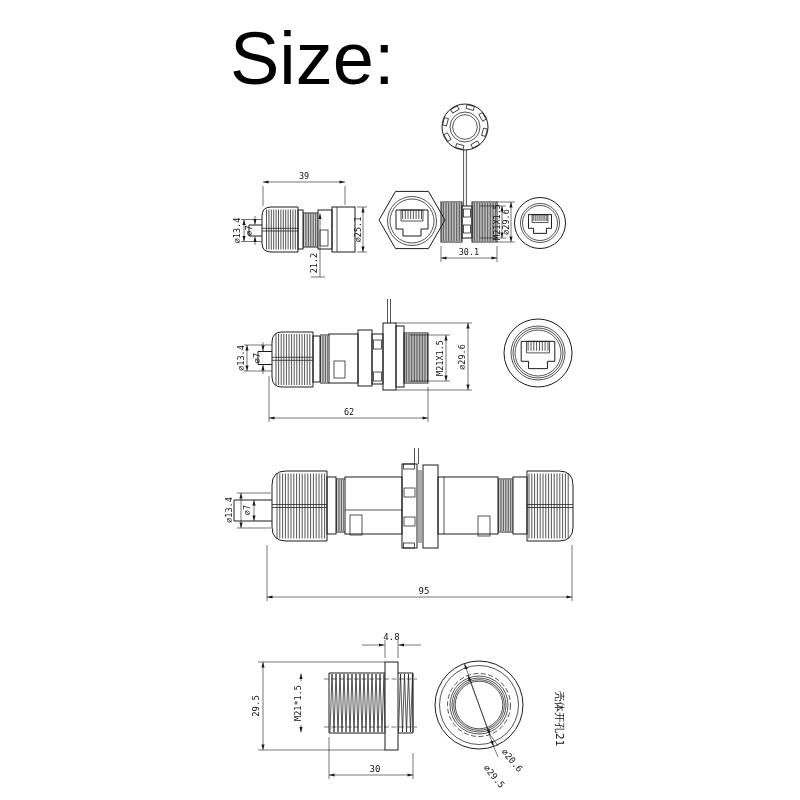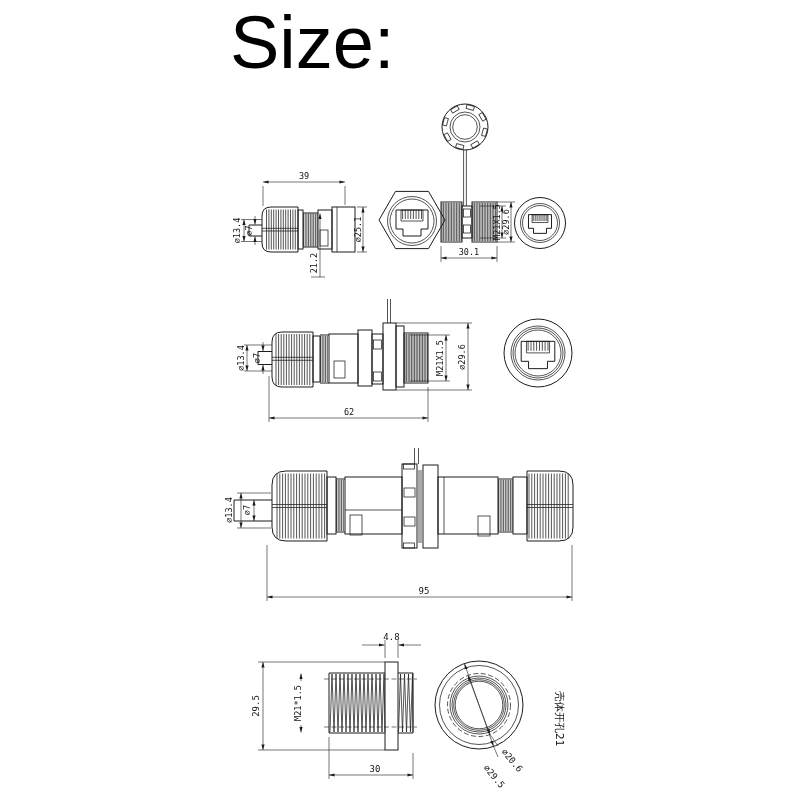--- a/index.html
+++ b/index.html
@@ -1,18 +1,18 @@
 <!DOCTYPE html>
 <html style="--line: #1c1c1c; --text: #141414;"><head>
 <meta charset="utf-8">
 <style>
   :root{ --line:#1c1c1c; --text:#141414; }
   html,body{margin:0;padding:0;}
   body{width:800px;height:800px;position:relative;background:#fff;font-family:"Liberation Sans",sans-serif;overflow:hidden;}
-  .title{position:absolute;left:230px;top:4px;font-size:74px;line-height:1.05;color:#000;font-family:"Liberation Sans",sans-serif;}
+  .title{position:absolute;left:230px;top:20px;font-size:74px;line-height:1.05;color:#000;font-family:"Liberation Sans",sans-serif;}
   svg{position:absolute;left:0;top:0;}
   .pl{stroke:var(--line);stroke-width:1;fill:none;}
   .pl2{stroke:var(--line);stroke-width:.75;fill:none;}
   .dim{stroke:var(--line);stroke-width:.6;fill:none;}
   .dash{stroke-dasharray:5 2.5;}
   .arr{marker-start:url(#ah);marker-end:url(#ah);}
   .arrE{marker-end:url(#ah);}
   .dt{font:8.5px "DejaVu Sans Mono",monospace;fill:var(--text);stroke:none;}
   .dt9{font:9px "DejaVu Sans Mono",monospace;fill:var(--text);stroke:none;}
   .zh{font:10.5px "DejaVu Sans",sans-serif;fill:var(--text);stroke:none;}

